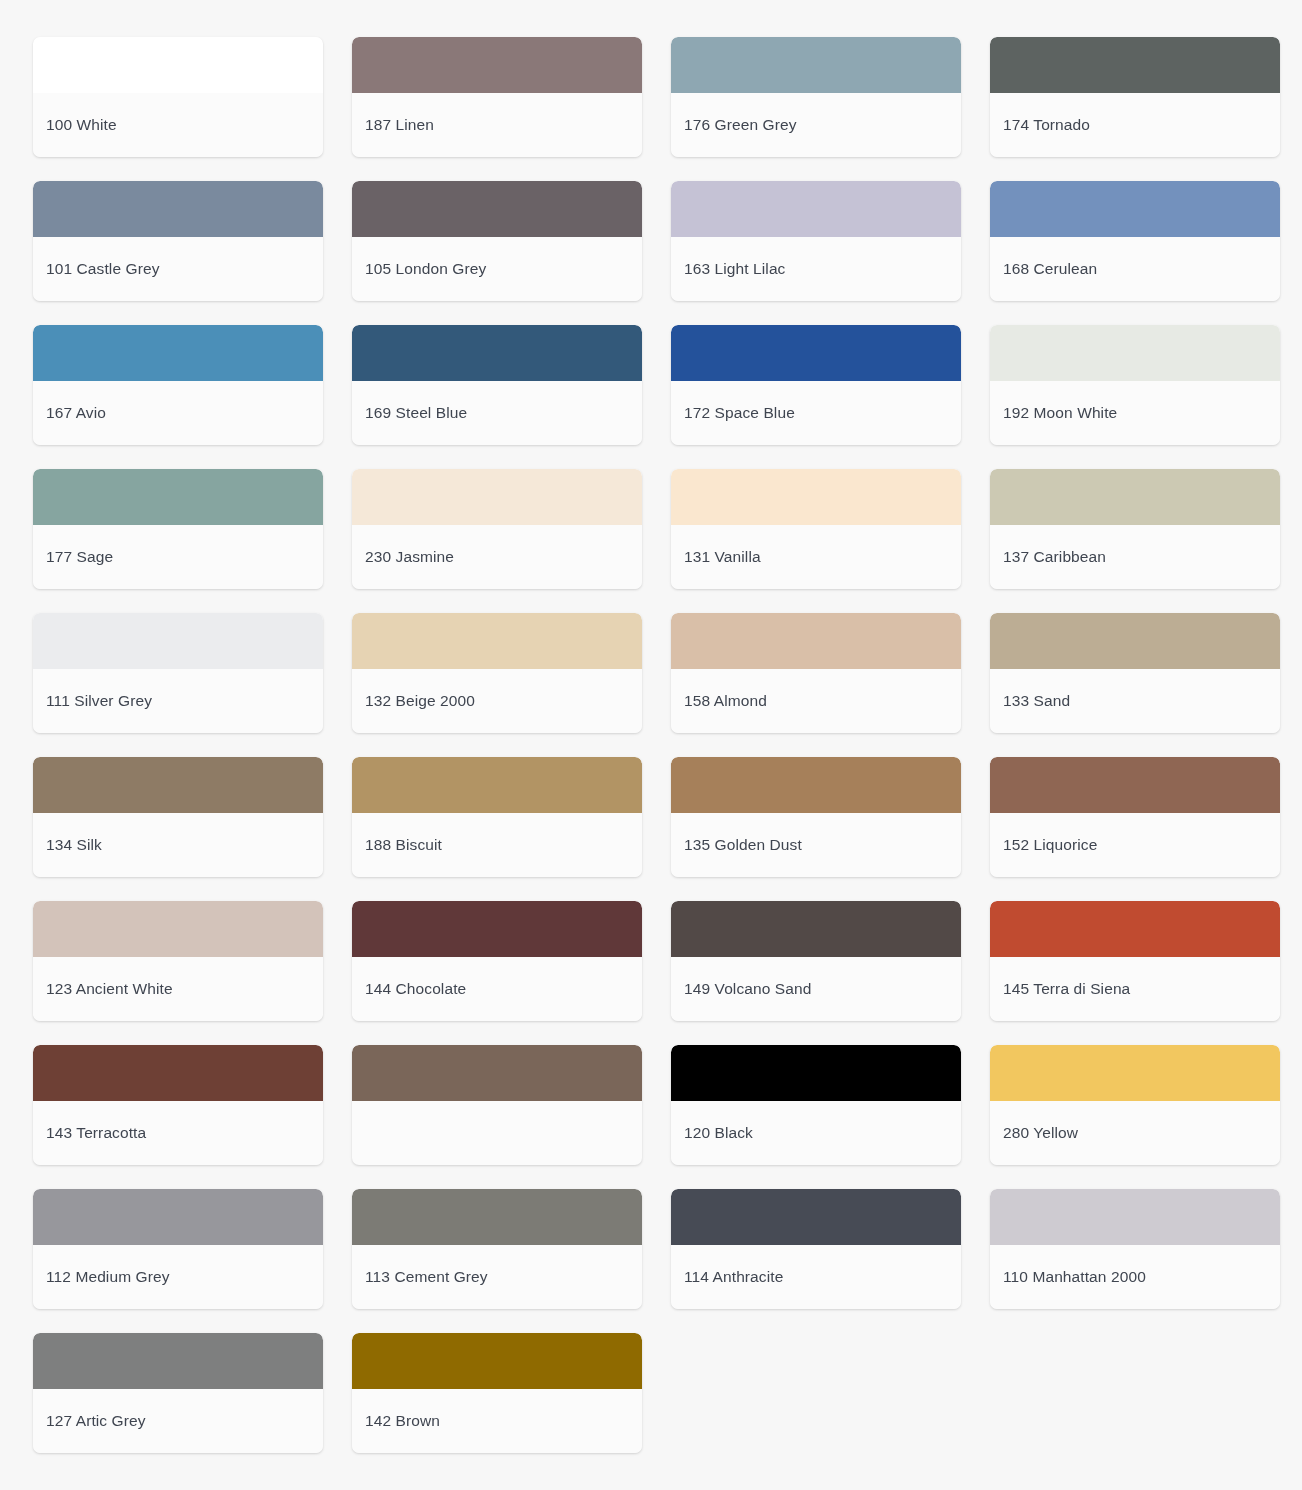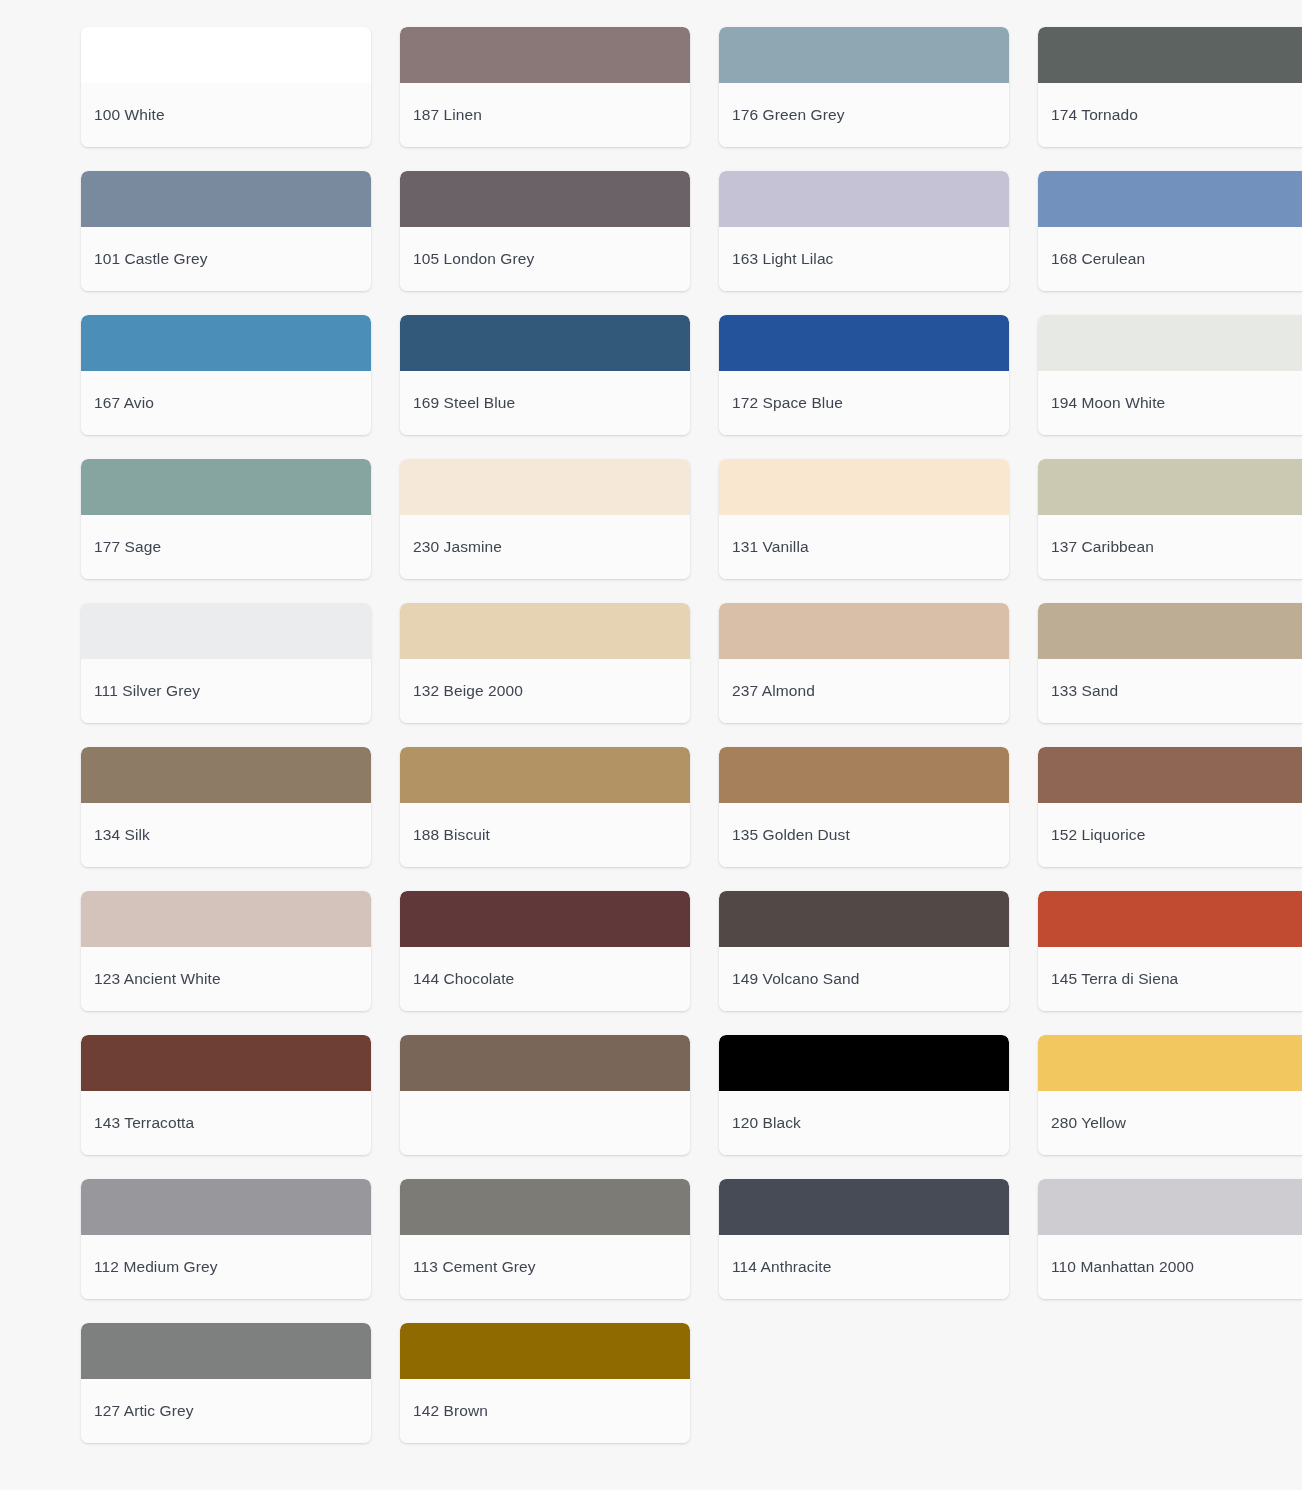--- a/index.html
+++ b/index.html
@@ -11,22 +11,21 @@
     font-family: "Liberation Sans", "DejaVu Sans", sans-serif;
     overflow: hidden;
   }
 
   #swatch-grid {
     display: grid;
     grid-template-columns: repeat(4, 290px);
     grid-template-rows: repeat(10, 120px);
     column-gap: 29px;
     row-gap: 24px;
-    padding: 27px 0 0 33px;
-    margin-left: 48px;
+    padding: 37px 0 0 33px;
   }
 
   .swatch-card {
     width: 290px;
     height: 120px;
     background: #fbfbfb;
     border-radius: 7px;
     box-shadow: 0 1px 3px rgba(0, 0, 0, 0.10),
                 0 1px 2px rgba(0, 0, 0, 0.06);
     display: flex;
@@ -126,21 +125,21 @@
     </div>
     <div class="swatch-card">
       <div class="swatch-color" style="background-color: rgb(36, 82, 155);"></div>
       <div class="swatch-label-area">
         <span class="swatch-label">172 Space Blue</span>
       </div>
     </div>
     <div class="swatch-card">
       <div class="swatch-color" style="background-color: rgb(231, 234, 228);"></div>
       <div class="swatch-label-area">
-        <span class="swatch-label">194 Moon White</span>
+        <span class="swatch-label">192 Moon White</span>
       </div>
     </div>
     <div class="swatch-card">
       <div class="swatch-color" style="background-color: rgb(134, 165, 160);"></div>
       <div class="swatch-label-area">
         <span class="swatch-label">177 Sage</span>
       </div>
     </div>
     <div class="swatch-card">
       <div class="swatch-color" style="background-color: rgb(245, 232, 216);"></div>
@@ -168,21 +167,21 @@
     </div>
     <div class="swatch-card">
       <div class="swatch-color" style="background-color: rgb(230, 211, 179);"></div>
       <div class="swatch-label-area">
         <span class="swatch-label">132 Beige 2000</span>
       </div>
     </div>
     <div class="swatch-card">
       <div class="swatch-color" style="background-color: rgb(217, 191, 168);"></div>
       <div class="swatch-label-area">
-        <span class="swatch-label">237 Almond</span>
+        <span class="swatch-label">158 Almond</span>
       </div>
     </div>
     <div class="swatch-card">
       <div class="swatch-color" style="background-color: rgb(188, 173, 148);"></div>
       <div class="swatch-label-area">
         <span class="swatch-label">133 Sand</span>
       </div>
     </div>
     <div class="swatch-card">
       <div class="swatch-color" style="background-color: rgb(142, 123, 101);"></div>

